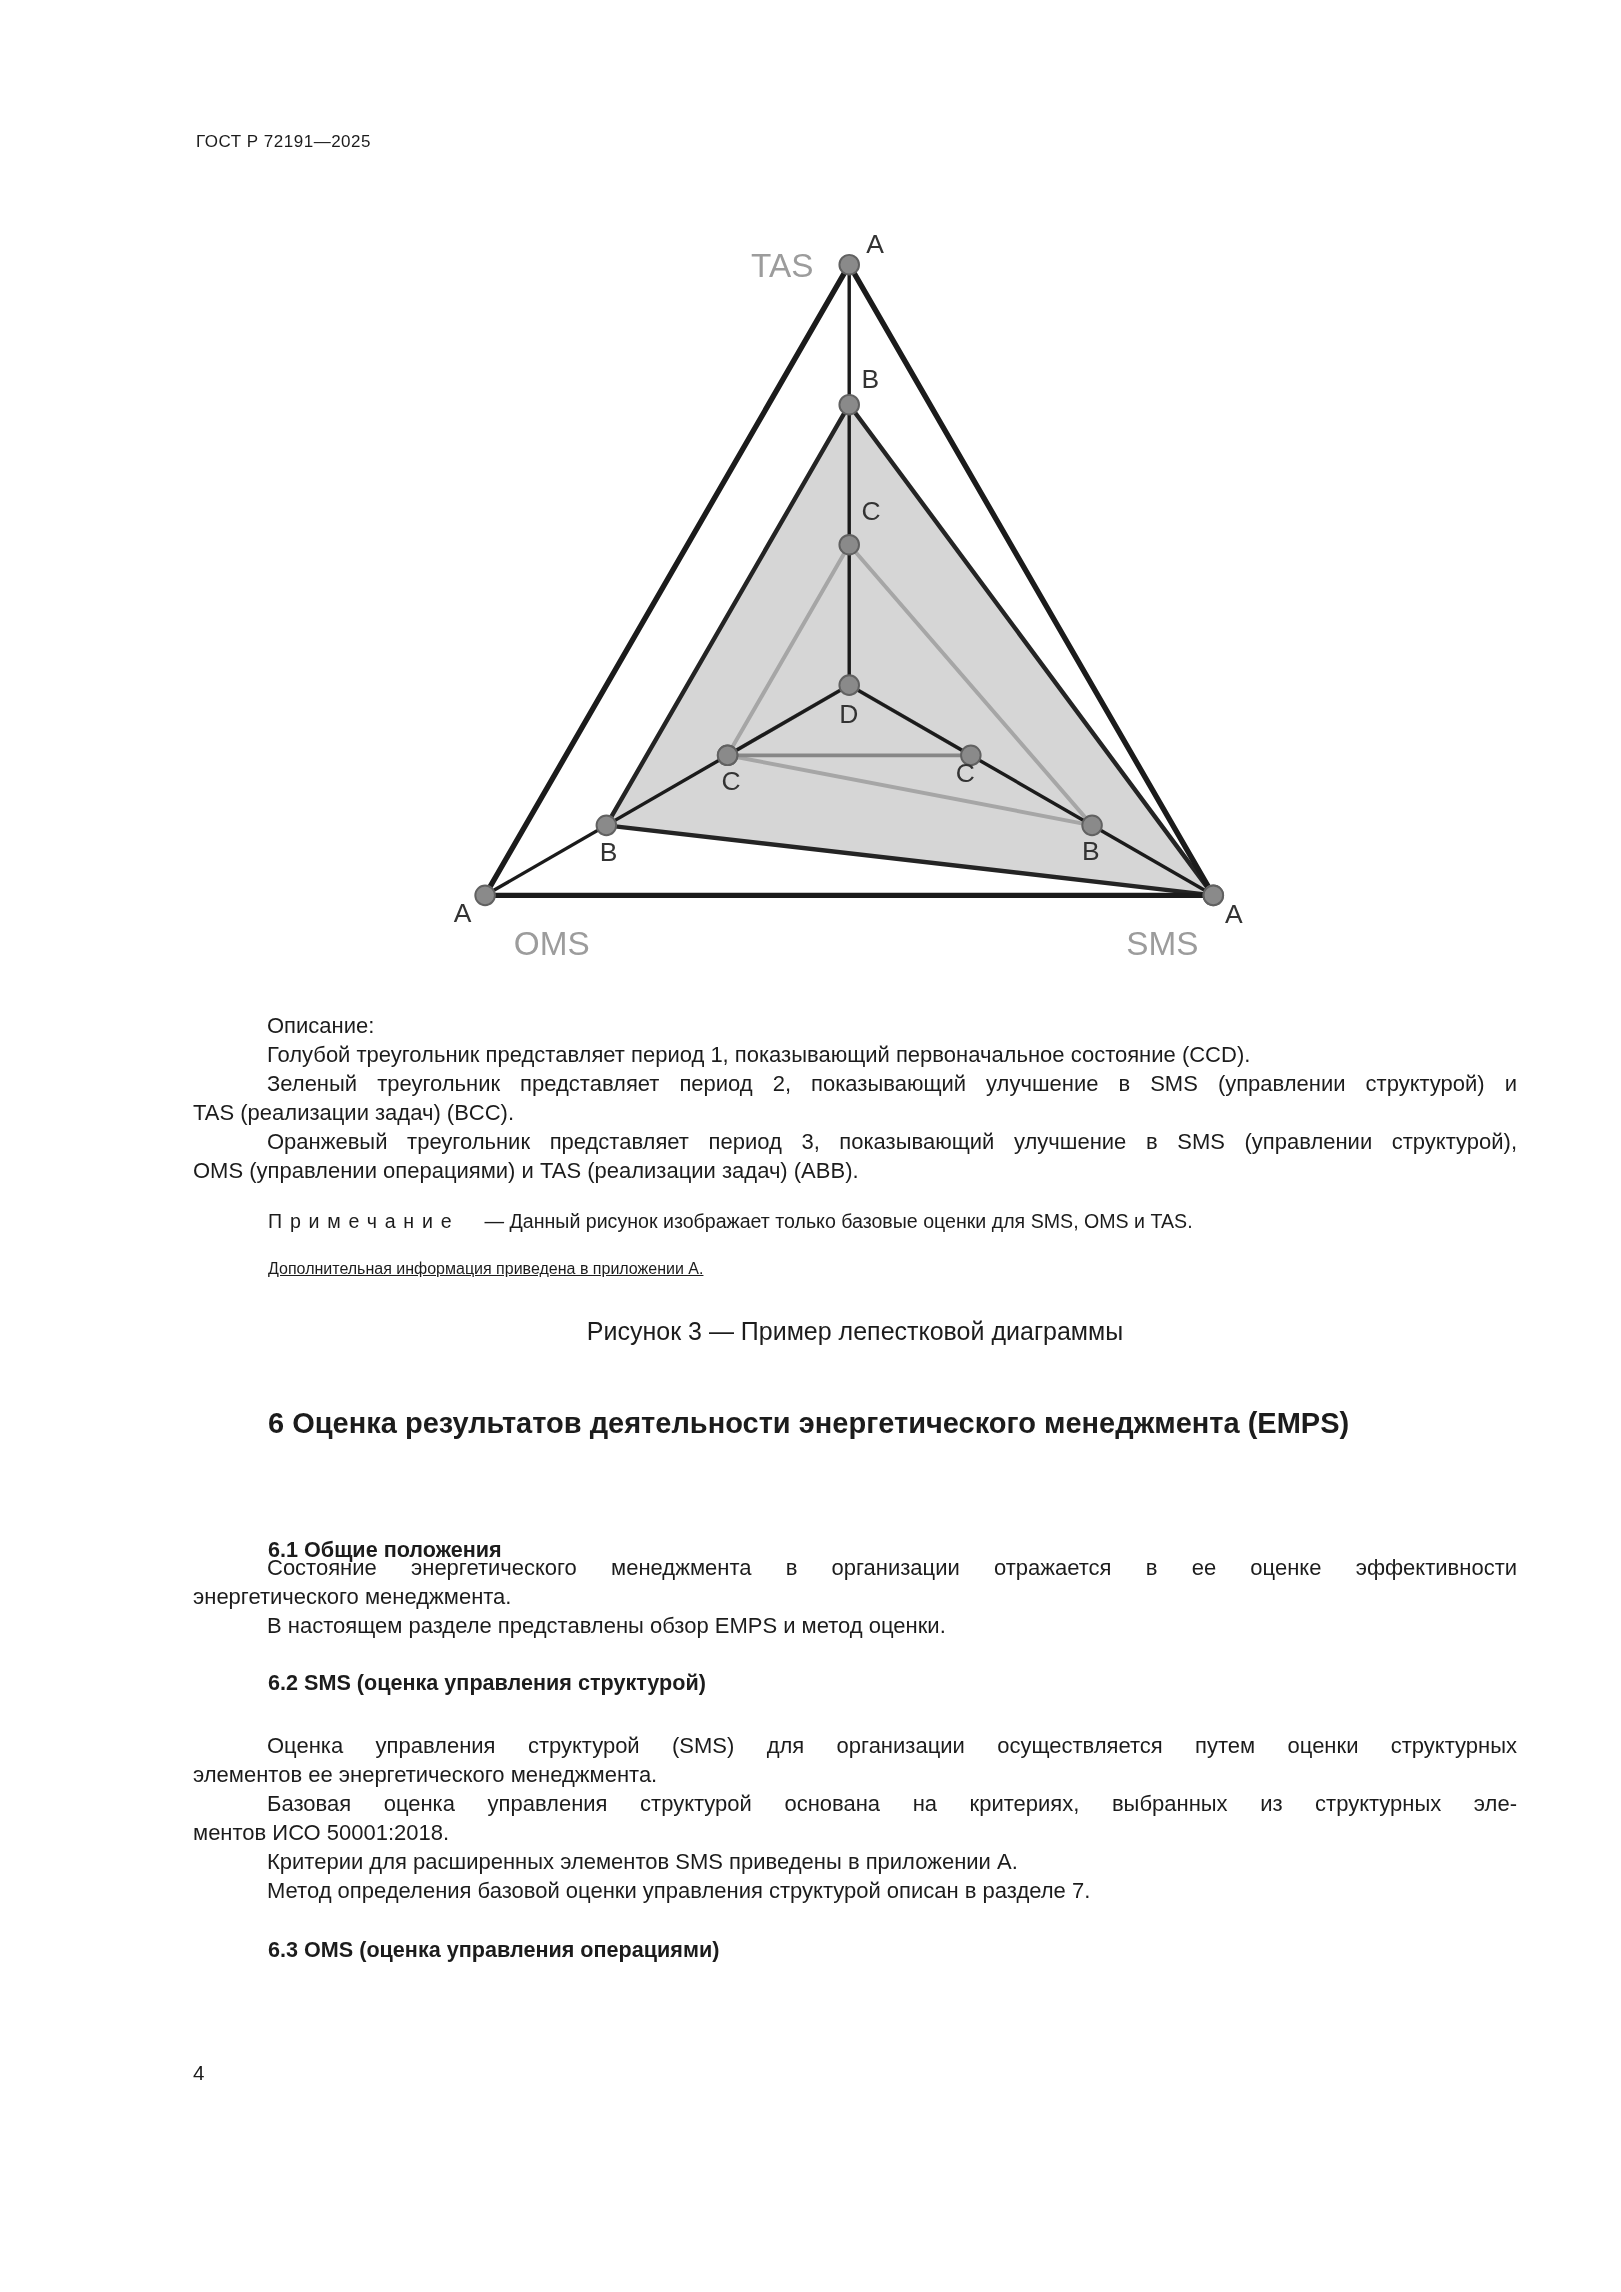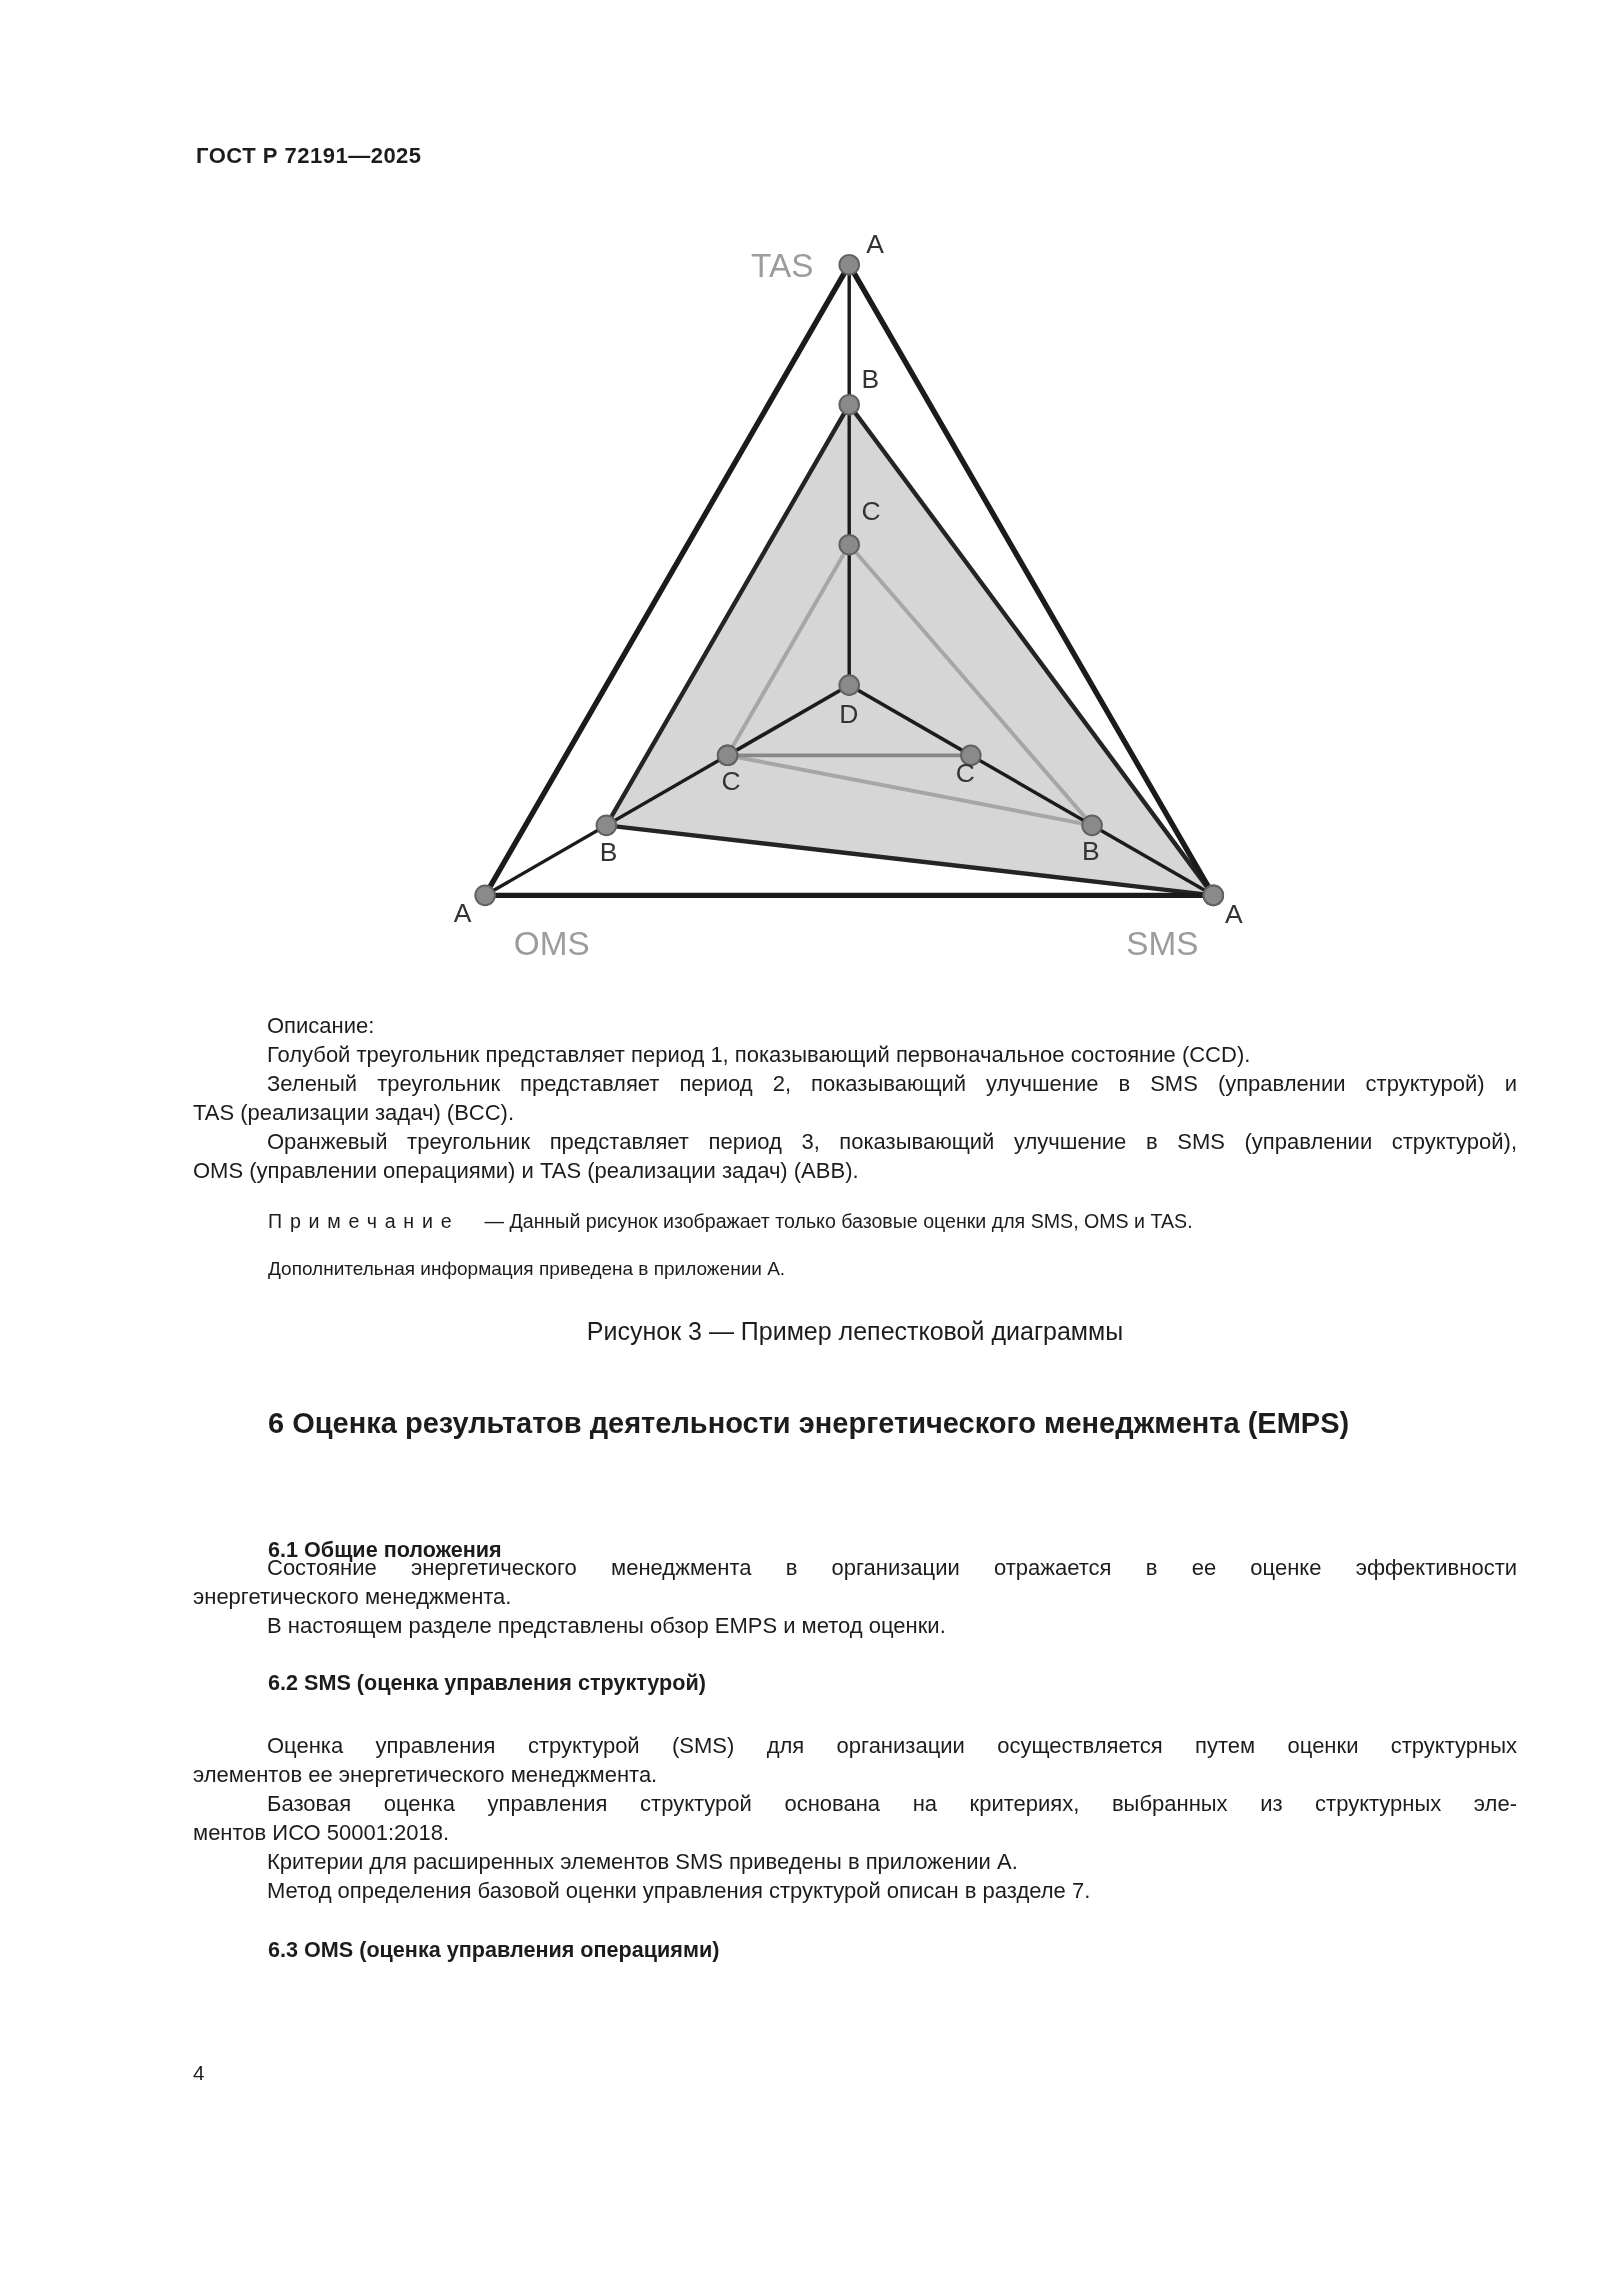--- a/index.html
+++ b/index.html
@@ -5,42 +5,42 @@
   html,body{margin:0;padding:0;background:#e8e8e8;}
   .page{
     position:relative;
     width:1621px;height:2293px;
     background:#ffffff;
     font-family:"Liberation Sans","DejaVu Sans",sans-serif;
     color:#1c1c1c;
     overflow:hidden;
   }
   .doc-header{
-    position:absolute;left:196px;top:143px;
-    font-size:22px;font-weight:bold;letter-spacing:0.5px;
+    position:absolute;left:196px;top:132px;
+    font-size:17px;font-weight:normal;letter-spacing:0.5px;
   }
   .radar-svg{position:absolute;left:0;top:0;}
   .grade-label{font-size:27px;fill:#333333;font-family:"Liberation Sans","DejaVu Sans",sans-serif;}
   .axis-title{font-size:34px;fill:#9c9c9c;font-family:"Liberation Sans","DejaVu Sans",sans-serif;}
   .tblock{
     position:absolute;left:193px;width:1324px;
     font-size:22px;line-height:29px;
   }
   .tblock .line{height:29px;white-space:nowrap;text-align:left;}
   .tblock .line.ind{padding-left:74px;}
   .tblock .line.jst{white-space:normal;text-align:justify;text-align-last:justify;}
   .note-block{
     position:absolute;left:268px;top:1208px;
     font-size:19.6px;line-height:27.4px;white-space:nowrap;
   }
   .note-label{letter-spacing:7.8px;}
   .note-dash{margin:0 13.7px 0 5.9px;}
   .extra-line{
     position:absolute;left:268px;top:1254px;
-    font-size:19px;line-height:29px;white-space:nowrap;
+    font-size:16px;line-height:29px;white-space:nowrap;text-decoration:underline;
   }
   .fig-caption{
     position:absolute;left:193px;top:1317px;width:1324px;
     font-size:25px;text-align:center;
   }
   .h6{
     position:absolute;left:268px;top:1407px;
     font-size:29px;font-weight:bold;white-space:nowrap;
   }
   .sub-h{

